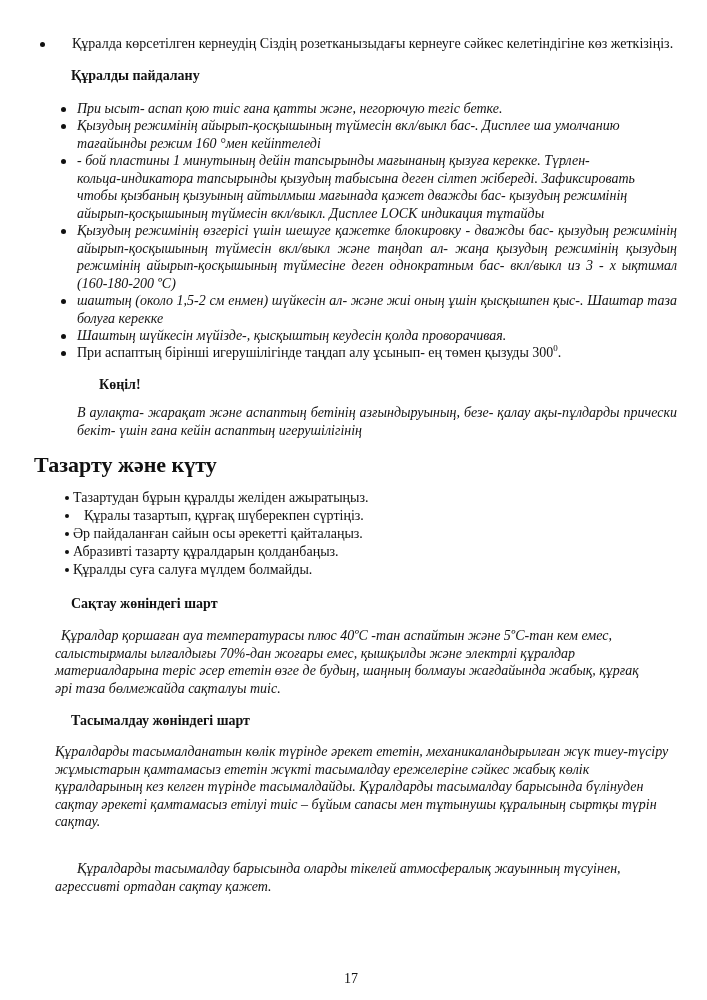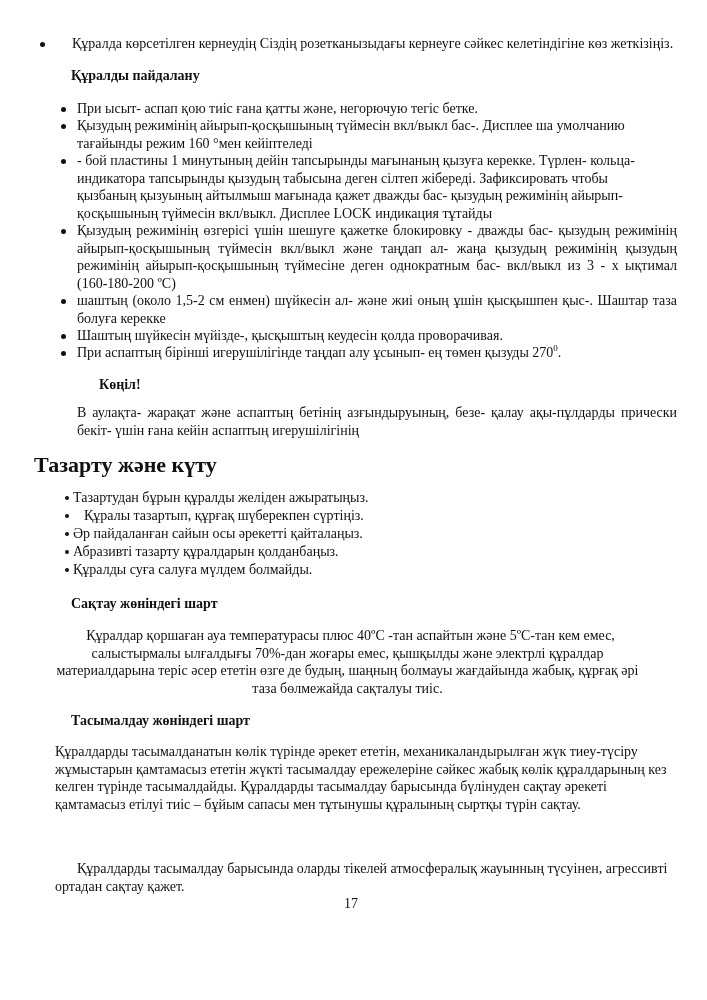--- a/index.html
+++ b/index.html
@@ -2,21 +2,21 @@
 <html><head>
 <meta charset="utf-8">
 <style>
   html, body { margin: 0; padding: 0; background: #ffffff; }
   body {
     width: 707px; height: 1000px; position: relative; overflow: hidden;
     font-family: "Liberation Serif", serif; color: #111; font-size: 14px;
   }
   .line { position: absolute; white-space: nowrap; line-height: 17px; }
   .bullet { position: absolute; width: 5px; height: 5px; border-radius: 50%; background: #111; }
-  .para { position: absolute; line-height: 17.5px; }
+  .para { position: absolute; line-height: 17.5px; font-style: italic; }
   .just { text-align: justify; text-align-last: left; }
   .h-bold { font-weight: bold; margin-left: 16px; }
   .h-big { font-weight: bold; font-size: 22px; }
   .it-b { font-weight: bold; }
   sup { font-size: 9px; line-height: 0; }
 </style>
 </head>
 <body>
 
 <div>
@@ -46,21 +46,21 @@
   <div>
     <span class="bullet" style="left:61px; top:299px;"></span>
     <div class="para just" style="left:77px; top:292px; width:600px;">шаштың (около 1,5-2 см енмен) шүйкесін ал- және жиі оның ұшін қысқышпен қыс-. Шаштар таза болуға керекке</div>
   </div>
   <div>
     <span class="bullet" style="left:61px; top:334px;"></span>
     <div class="para" style="left:77px; top:327px; width:600px;">Шаштың шүйкесін мүйізде-, қысқыштың кеудесін қолда проворачивая.</div>
   </div>
   <div>
     <span class="bullet" style="left:61px; top:351px;"></span>
-    <div class="line" style="left:77px; top:344px;"><span>При аспаптың бірінші игерушілігінде таңдап алу ұсынып- ең төмен қызуды 270</span><sup>0</sup><span>.</span></div>
+    <div class="line" style="left:77px; top:344px;"><span>При аспаптың бірінші игерушілігінде таңдап алу ұсынып- ең төмен қызуды 300</span><sup>0</sup><span>.</span></div>
   </div>
 </div>
 
 <div class="line it-b" style="left:99px; top:376px;">Көңіл!</div>
 <div class="para just" style="left:77px; top:404px; width:600px;">В аулақта- жарақат және аспаптың бетінің азғындыруының, безе- қалау ақы-пұлдарды прически бекіт- үшін ғана кейін аспаптың игерушілігінің</div>
 
 <div class="line h-big" style="left:34px; top:454px; line-height:22px;">Тазарту және күту</div>
 <div>
   <div>
     <span class="bullet" style="left:65px; top:496px; width:4px; height:4px;"></span>
@@ -78,19 +78,19 @@
     <span class="bullet" style="left:65px; top:550px; width:4px; height:4px;"></span>
     <div class="line" style="left:73px; top:543px;">Абразивті тазарту құралдарын қолданбаңыз.</div>
   </div>
   <div>
     <span class="bullet" style="left:65px; top:568px; width:4px; height:4px;"></span>
     <div class="line" style="left:73px; top:561px;">Құралды суға салуға мүлдем болмайды.</div>
   </div>
 </div>
 
 <div class="line h-bold" style="left:55px; top:595px;">Сақтау жөніндегі шарт</div>
-<div class="para" style="left:55px; top:627px; width:585px; text-indent:6px;text-align:center;">Құралдар қоршаған ауа температурасы плюс 40ºC  -тан аспайтын және 5ºC-тан кем емес, салыстырмалы ылғалдығы 70%-дан жоғары емес, қышқылды  және электрлі құралдар материалдарына теріс әсер ететін өзге де будың, шаңның болмауы жағдайында жабық, құрғақ әрі таза бөлмежайда сақталуы тиіс.</div>
+<div class="para" style="left:55px; top:627px; width:585px; text-indent:6px;">Құралдар қоршаған ауа температурасы плюс 40ºC  -тан аспайтын және 5ºC-тан кем емес, салыстырмалы ылғалдығы 70%-дан жоғары емес, қышқылды  және электрлі құралдар материалдарына теріс әсер ететін өзге де будың, шаңның болмауы жағдайында жабық, құрғақ әрі таза бөлмежайда сақталуы тиіс.</div>
 
 <div class="line h-bold" style="left:55px; top:712px;">Тасымалдау жөніндегі шарт</div>
 <div class="para" style="left:55px; top:743px; width:615px;">Құралдарды тасымалданатын көлік түрінде әрекет ететін, механикаландырылған жүк тиеу-түсіру жұмыстарын қамтамасыз ететін жүкті тасымалдау ережелеріне сәйкес жабық көлік құралдарының кез келген түрінде тасымалдайды. Құралдарды тасымалдау барысында бүлінуден сақтау әрекеті қамтамасыз етілуі тиіс – бұйым сапасы мен тұтынушы құралының сыртқы түрін сақтау.</div>
 <div class="para" style="left:55px; top:860px; width:615px; text-indent:22px;">Құралдарды тасымалдау барысында оларды тікелей атмосфералық жауынның түсуінен, агрессивті ортадан сақтау қажет.</div>
 
-<div class="line" style="left:344px; top:895px;text-align:right;">17</div>
+<div class="line" style="left:344px; top:970px;text-align:right;">17</div>
 
 </body></html>

